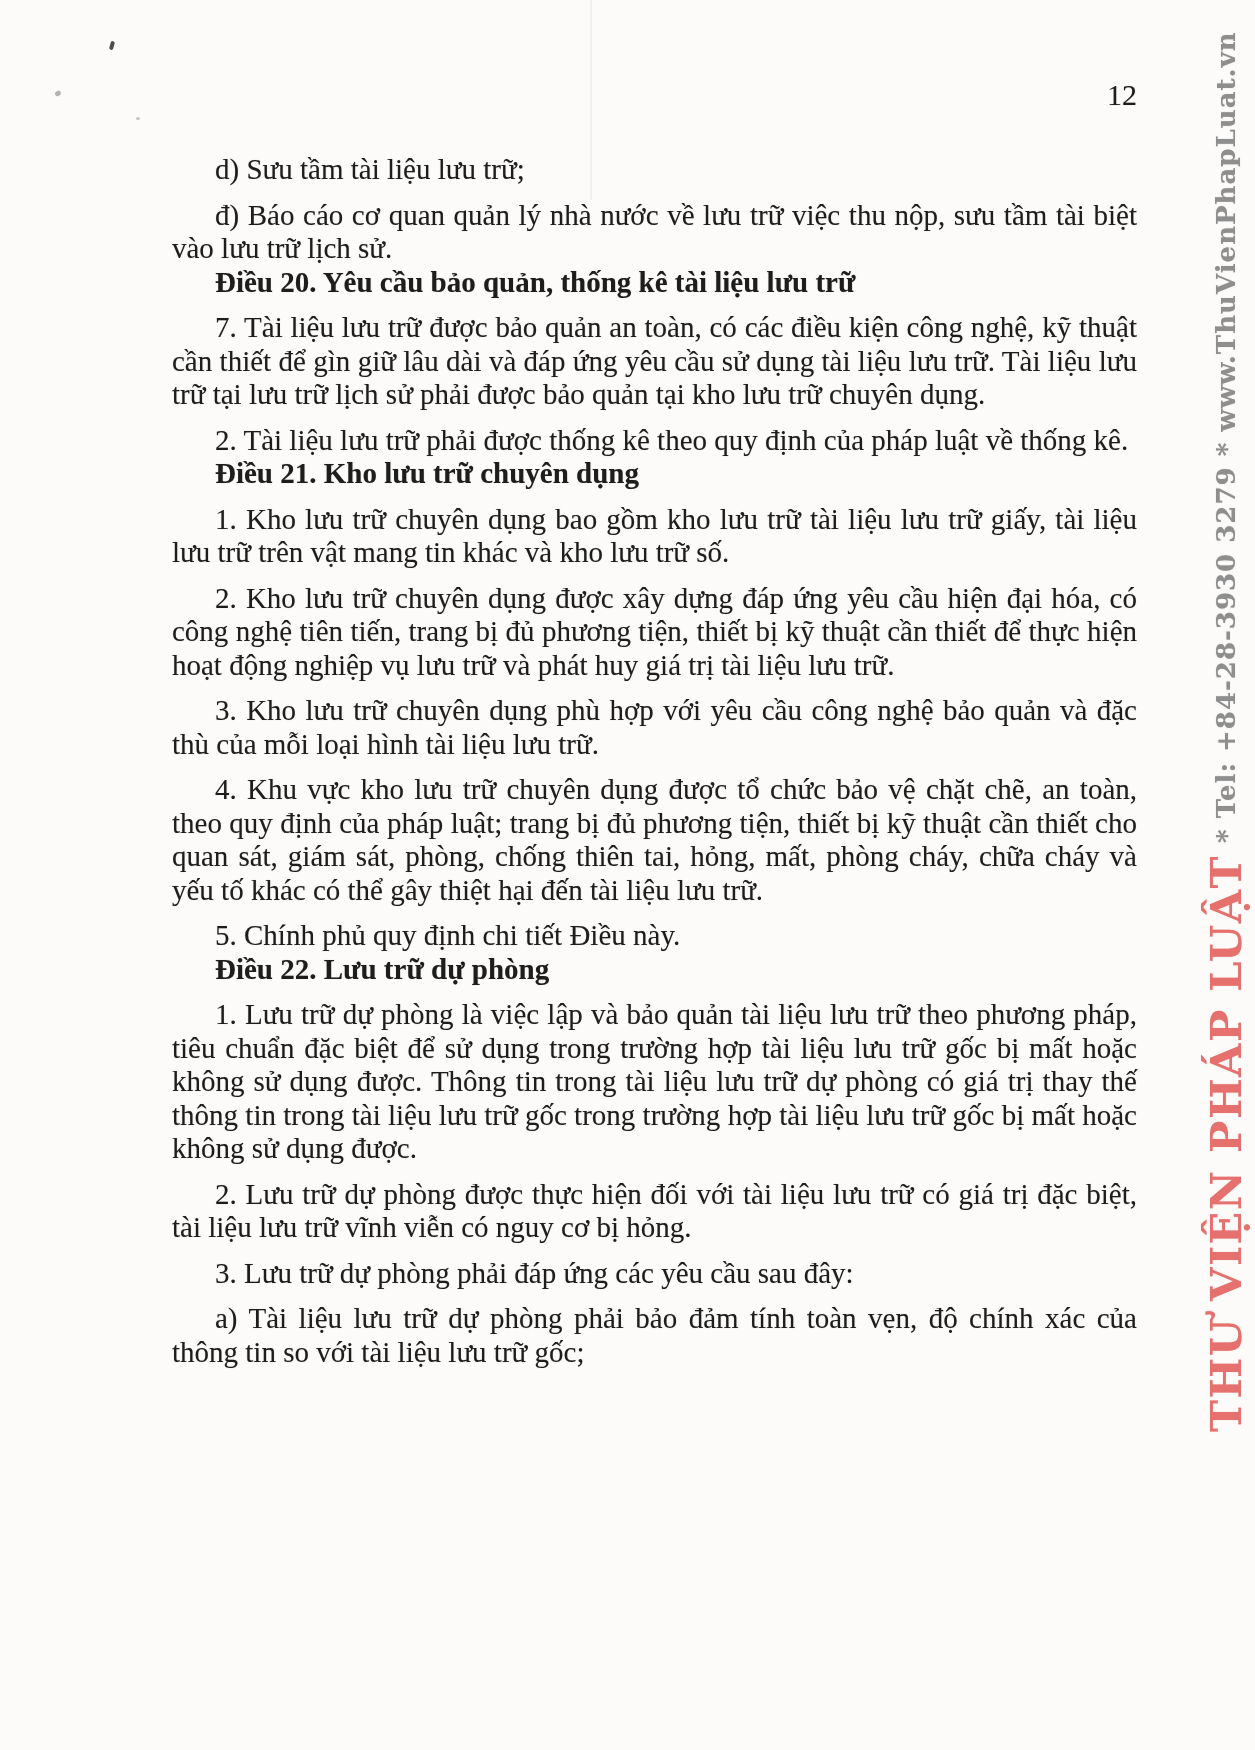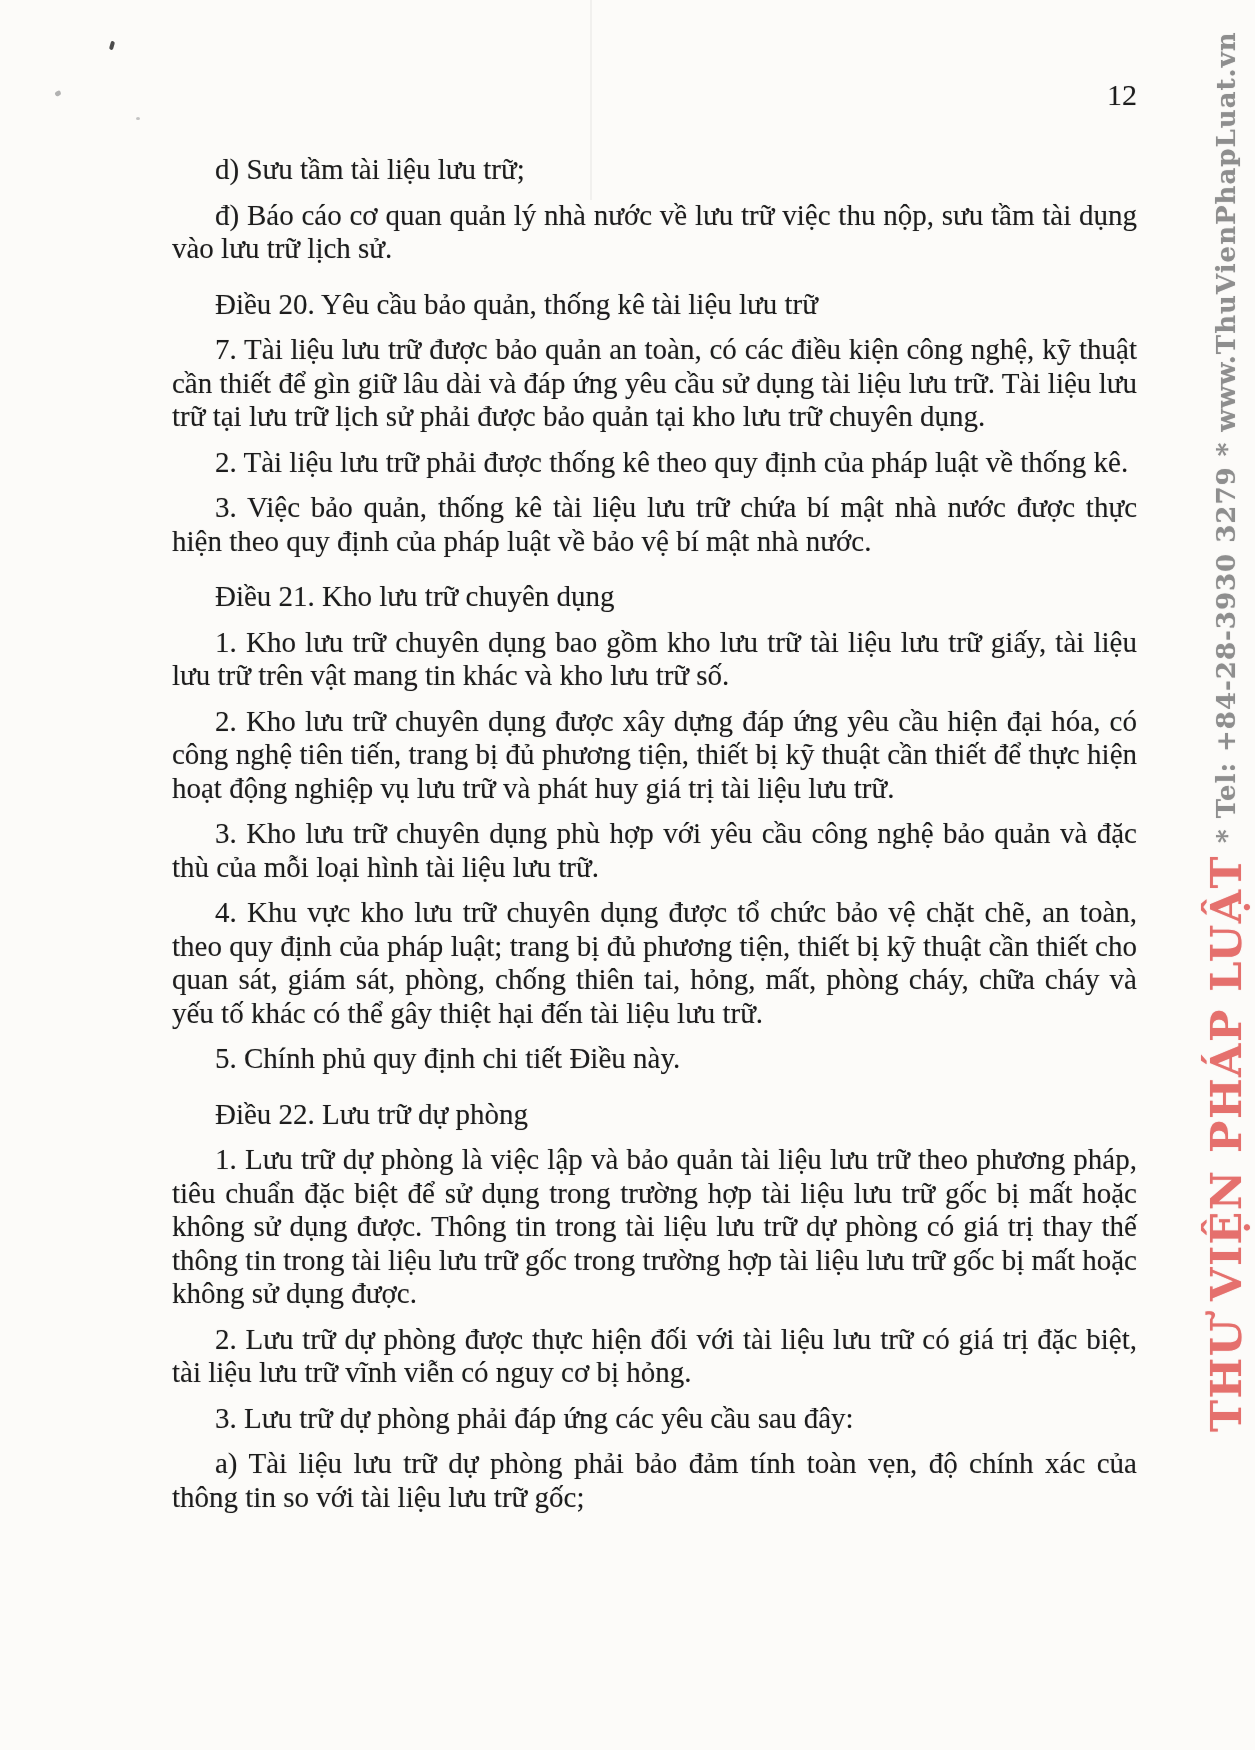--- a/index.html
+++ b/index.html
@@ -26,23 +26,23 @@
   }
   .content p {
     margin:12px 0 0 0;
     font-size:29px;
     line-height:33.5px;
     text-align:justify;
     text-indent:43px;
   }
   .content p:first-child { margin-top:12px; }
   .content p.heading {
-    font-weight:normal;
+    font-weight:bold;
     text-align:left;
-    margin-top:22px;
+    margin-top:0;
   }
   
   .watermark {
     position:absolute;
     left:1200px; top:1432px;
     width:1080px; height:52px;
     transform:rotate(-90deg);
     transform-origin:0 0;
     white-space:nowrap;
     display:flex;
@@ -75,25 +75,24 @@
 
 <div class="crease"></div>
 <div class="speck speck-1"></div>
 <div class="speck speck-2"></div>
 <div class="speck speck-3"></div>
 
 <div class="page-number">12</div>
 
 <div class="content">
   <p>d) Sưu tầm tài liệu lưu trữ;</p>
-  <p>đ) Báo cáo cơ quan quản lý nhà nước về lưu trữ việc thu nộp, sưu tầm tài dụng vào lưu trữ lịch sử.</p>
+  <p>đ) Báo cáo cơ quan quản lý nhà nước về lưu trữ việc thu nộp, sưu tầm tài biệt vào lưu trữ lịch sử.</p>
   <p class="heading">Điều 20. Yêu cầu bảo quản, thống kê tài liệu lưu trữ</p>
   <p>7. Tài liệu lưu trữ được bảo quản an toàn, có các điều kiện công nghệ, kỹ thuật cần thiết để gìn giữ lâu dài và đáp ứng yêu cầu sử dụng tài liệu lưu trữ. Tài liệu lưu trữ tại lưu trữ lịch sử phải được bảo quản tại kho lưu trữ chuyên dụng.</p>
   <p>2. Tài liệu lưu trữ phải được thống kê theo quy định của pháp luật về thống kê.</p>
-  <p>3. Việc bảo quản, thống kê tài liệu lưu trữ chứa bí mật nhà nước được thực hiện theo quy định của pháp luật về bảo vệ bí mật nhà nước.</p>
   <p class="heading">Điều 21. Kho lưu trữ chuyên dụng</p>
   <p>1. Kho lưu trữ chuyên dụng bao gồm kho lưu trữ tài liệu lưu trữ giấy, tài liệu lưu trữ trên vật mang tin khác và kho lưu trữ số.</p>
   <p>2. Kho lưu trữ chuyên dụng được xây dựng đáp ứng yêu cầu hiện đại hóa, có công nghệ tiên tiến, trang bị đủ phương tiện, thiết bị kỹ thuật cần thiết để thực hiện hoạt động nghiệp vụ lưu trữ và phát huy giá trị tài liệu lưu trữ.</p>
   <p>3. Kho lưu trữ chuyên dụng phù hợp với yêu cầu công nghệ bảo quản và đặc thù của mỗi loại hình tài liệu lưu trữ.</p>
   <p>4. Khu vực kho lưu trữ chuyên dụng được tổ chức bảo vệ chặt chẽ, an toàn, theo quy định của pháp luật; trang bị đủ phương tiện, thiết bị kỹ thuật cần thiết cho quan sát, giám sát, phòng, chống thiên tai, hỏng, mất, phòng cháy, chữa cháy và yếu tố khác có thể gây thiệt hại đến tài liệu lưu trữ.</p>
   <p>5. Chính phủ quy định chi tiết Điều này.</p>
   <p class="heading">Điều 22. Lưu trữ dự phòng</p>
   <p>1. Lưu trữ dự phòng là việc lập và bảo quản tài liệu lưu trữ theo phương pháp, tiêu chuẩn đặc biệt để sử dụng trong trường hợp tài liệu lưu trữ gốc bị mất hoặc không sử dụng được. Thông tin trong tài liệu lưu trữ dự phòng có giá trị thay thế thông tin trong tài liệu lưu trữ gốc trong trường hợp tài liệu lưu trữ gốc bị mất hoặc không sử dụng được.</p>
   <p>2. Lưu trữ dự phòng được thực hiện đối với tài liệu lưu trữ có giá trị đặc biệt, tài liệu lưu trữ vĩnh viễn có nguy cơ bị hỏng.</p>
   <p>3. Lưu trữ dự phòng phải đáp ứng các yêu cầu sau đây:</p>

